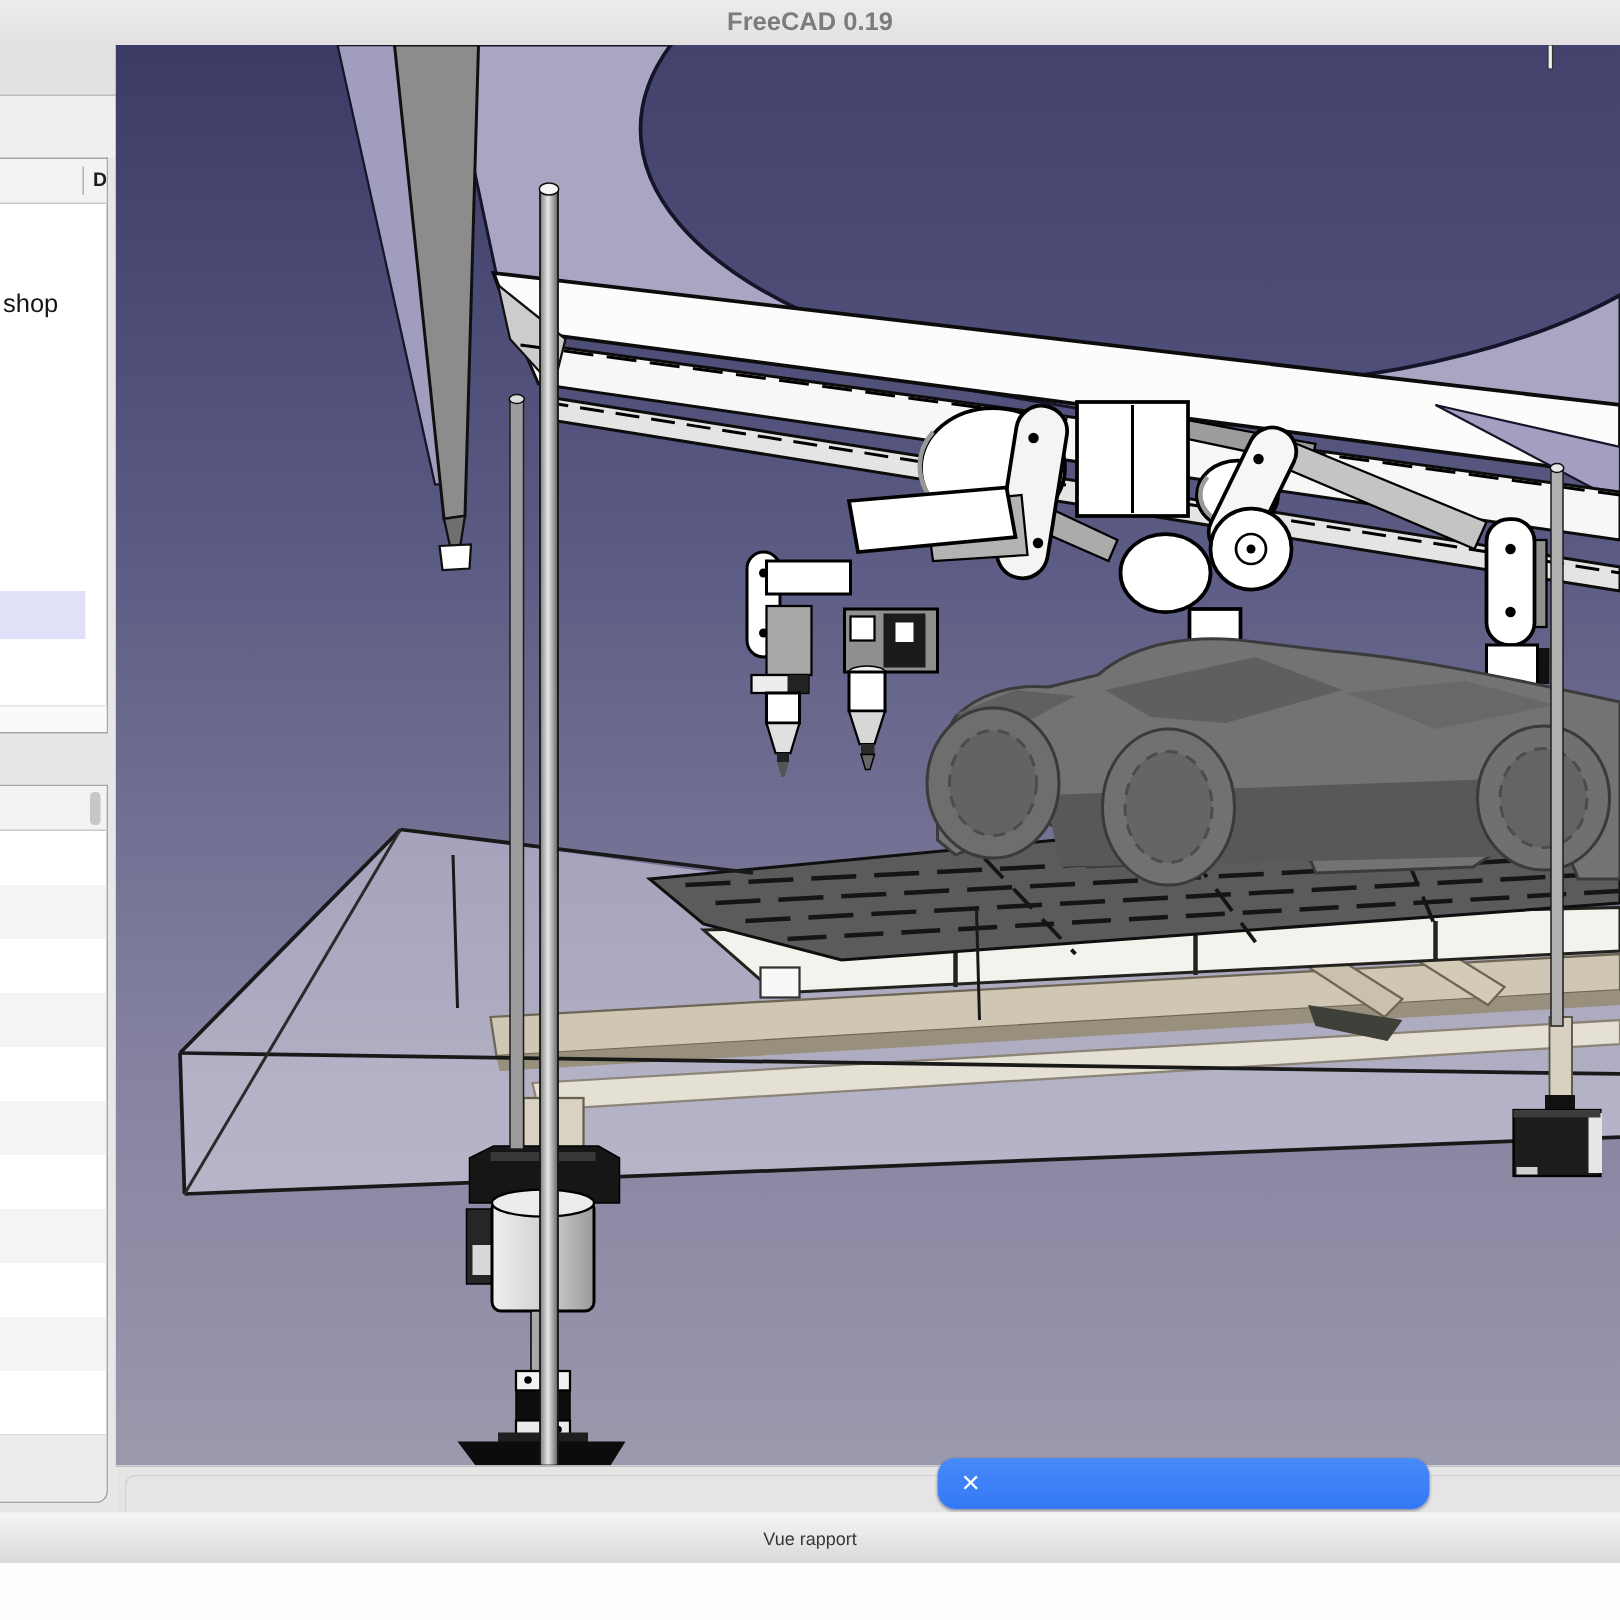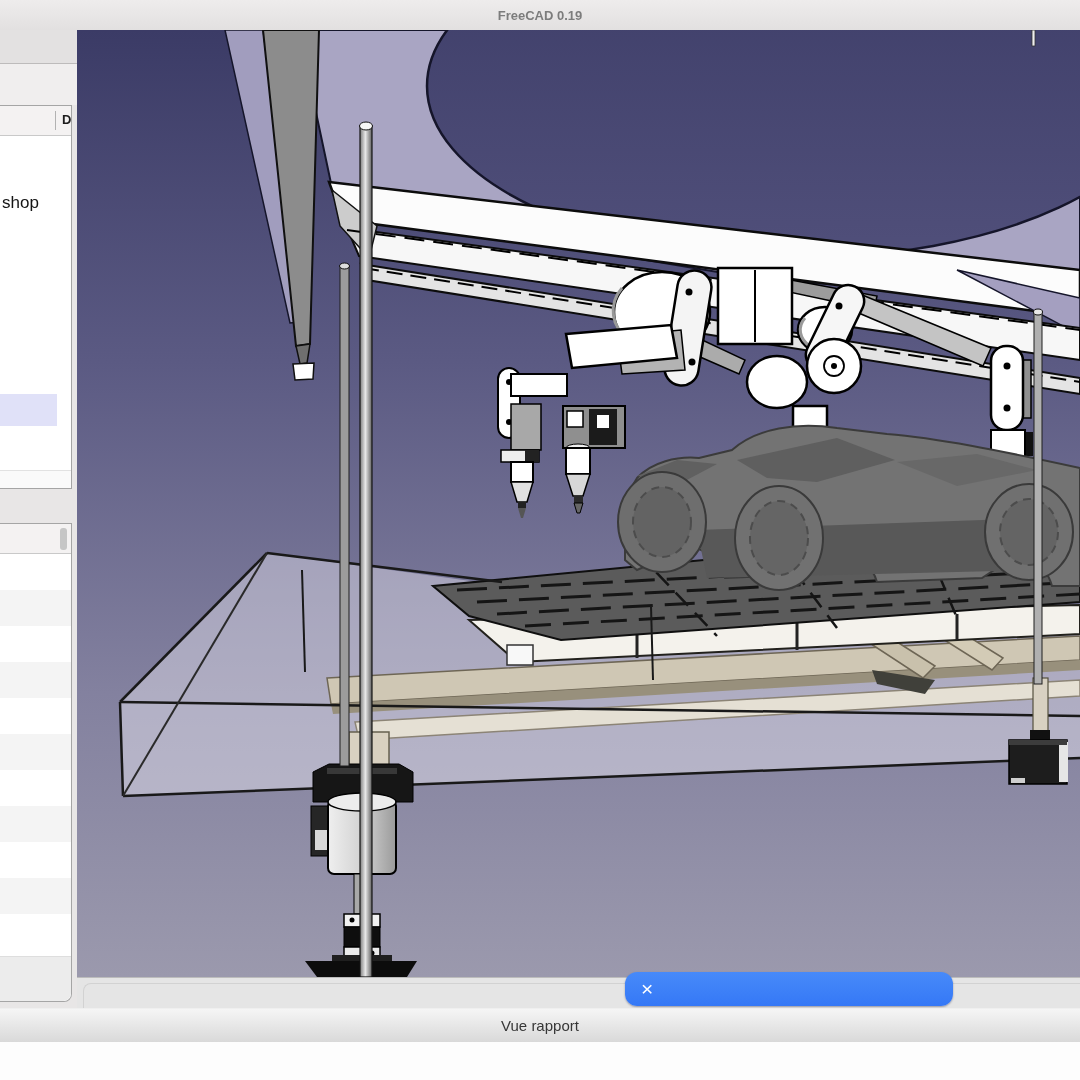--- a/index.html
+++ b/index.html
@@ -2,21 +2,21 @@
 <html><head>
 <meta charset="utf-8">
 <style>
   html,body{margin:0;padding:0;background:#fff;}
   body{width:1080px;height:1080px;position:relative;overflow:hidden;
        font-family:"Liberation Sans",sans-serif;-webkit-font-smoothing:antialiased;}
   
   #titlebar{position:absolute;left:0;top:0;width:1080px;height:30px;
     background:linear-gradient(#eeecec,#e2e0e0);border-bottom:1px solid #b8b6b6;
     display:flex;align-items:center;justify-content:center;}
-  #titlebar .title{font-size:13px;font-weight:600;color:#7c7c7c;text-align:right;}
+  #titlebar .title{font-size:17px;font-weight:600;color:#7c7c7c;text-align:right;}
   
   #sidebar{position:absolute;left:0;top:30px;width:77px;height:978px;background:#e8e6e6;}
   .sb-toolbar1{position:absolute;left:0;top:0;width:77px;height:33px;background:#e3e1e1;border-bottom:1px solid #bdbbbb;}
   .sb-toolbar2{position:absolute;left:0;top:34px;width:77px;height:41px;background:#f0eeee;}
   .panel{position:absolute;left:0;background:#fff;border:1px solid #a5a5a5;border-left:none;box-sizing:border-box;}
   #tree-panel{top:75px;width:72px;height:384px;}
   .p-header{position:relative;height:29px;background:#f4f2f2;border-bottom:1px solid #c9c9c9;overflow:hidden;}
   .col-divider{position:absolute;left:55px;top:5px;width:1px;height:19px;background:#b2b2b2;}
   .hdr-frag{position:absolute;left:62px;top:6px;font-size:13px;font-weight:700;color:#1d1d1d;}
   .p1-body{position:relative;height:318px;overflow:hidden;}
@@ -35,21 +35,21 @@
   #tabbar{position:absolute;left:77px;top:977px;width:1003px;height:31px;background:#e5e5e5;border-top:1px solid #bcbcbc;}
   #tabbar .inset{position:absolute;left:6px;top:5px;right:0;bottom:0;border-left:1px solid #d2d2d2;border-top:1px solid #d2d2d2;border-top-left-radius:8px;}
   #doc-tab{position:absolute;left:625px;top:972px;width:328px;height:34px;border-radius:12px;
     background:linear-gradient(#478af9,#2e70f2);box-shadow:0 1px 2px rgba(0,0,40,.35);
     display:flex;align-items:center;padding-left:16px;box-sizing:border-box;cursor:default;}
   #doc-tab .close{color:#fff;font-size:21px;line-height:20px;margin-right:10px;font-weight:400;}
   #doc-tab .label{color:#fff;font-size:19px;font-weight:500;letter-spacing:.2px;white-space:nowrap;}
   #reportbar{position:absolute;left:0;top:1008px;width:1080px;height:33px;
     background:linear-gradient(#f5f5f5,#d9d9d9);border-top:1px solid #efefef;border-bottom:1px solid #9c9c9c;
     display:flex;align-items:center;justify-content:center;}
-  #reportbar .rlabel{font-size:15px;color:#373737;}
+  #reportbar .rlabel{font-size:12px;color:#373737;}
   #bottomarea{position:absolute;left:0;top:1042px;width:1080px;height:38px;background:#fdfdfd;}
 </style>
 </head>
 <body>
 
 <div id="titlebar">
   <span class="title">FreeCAD 0.19</span>
 </div>
 
 <div id="sidebar">

